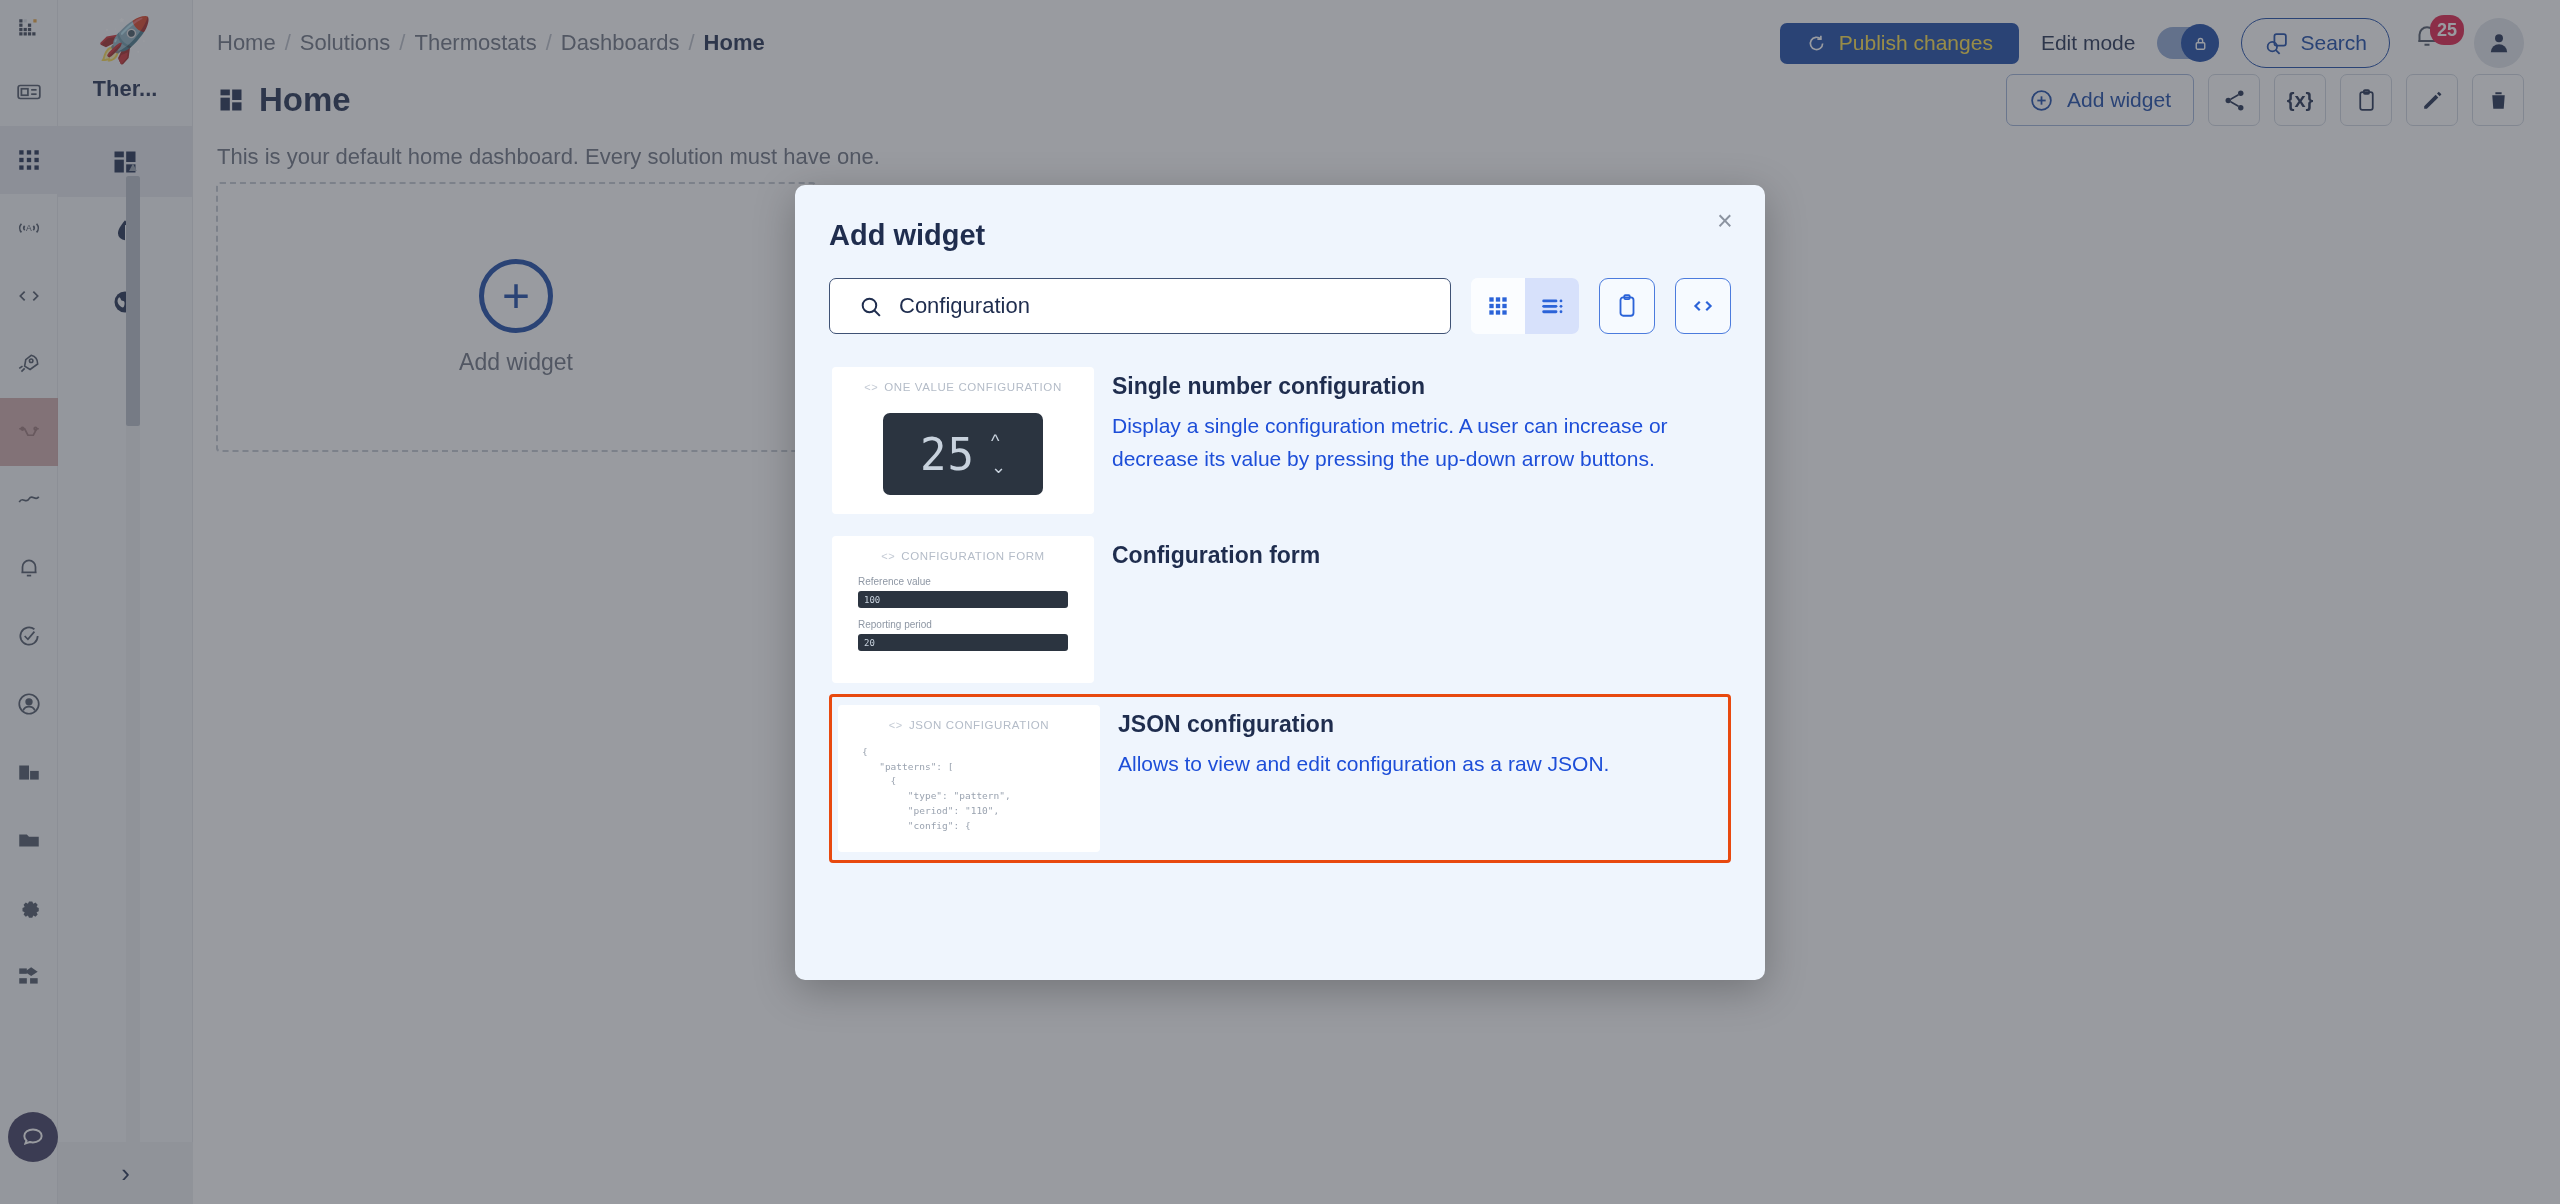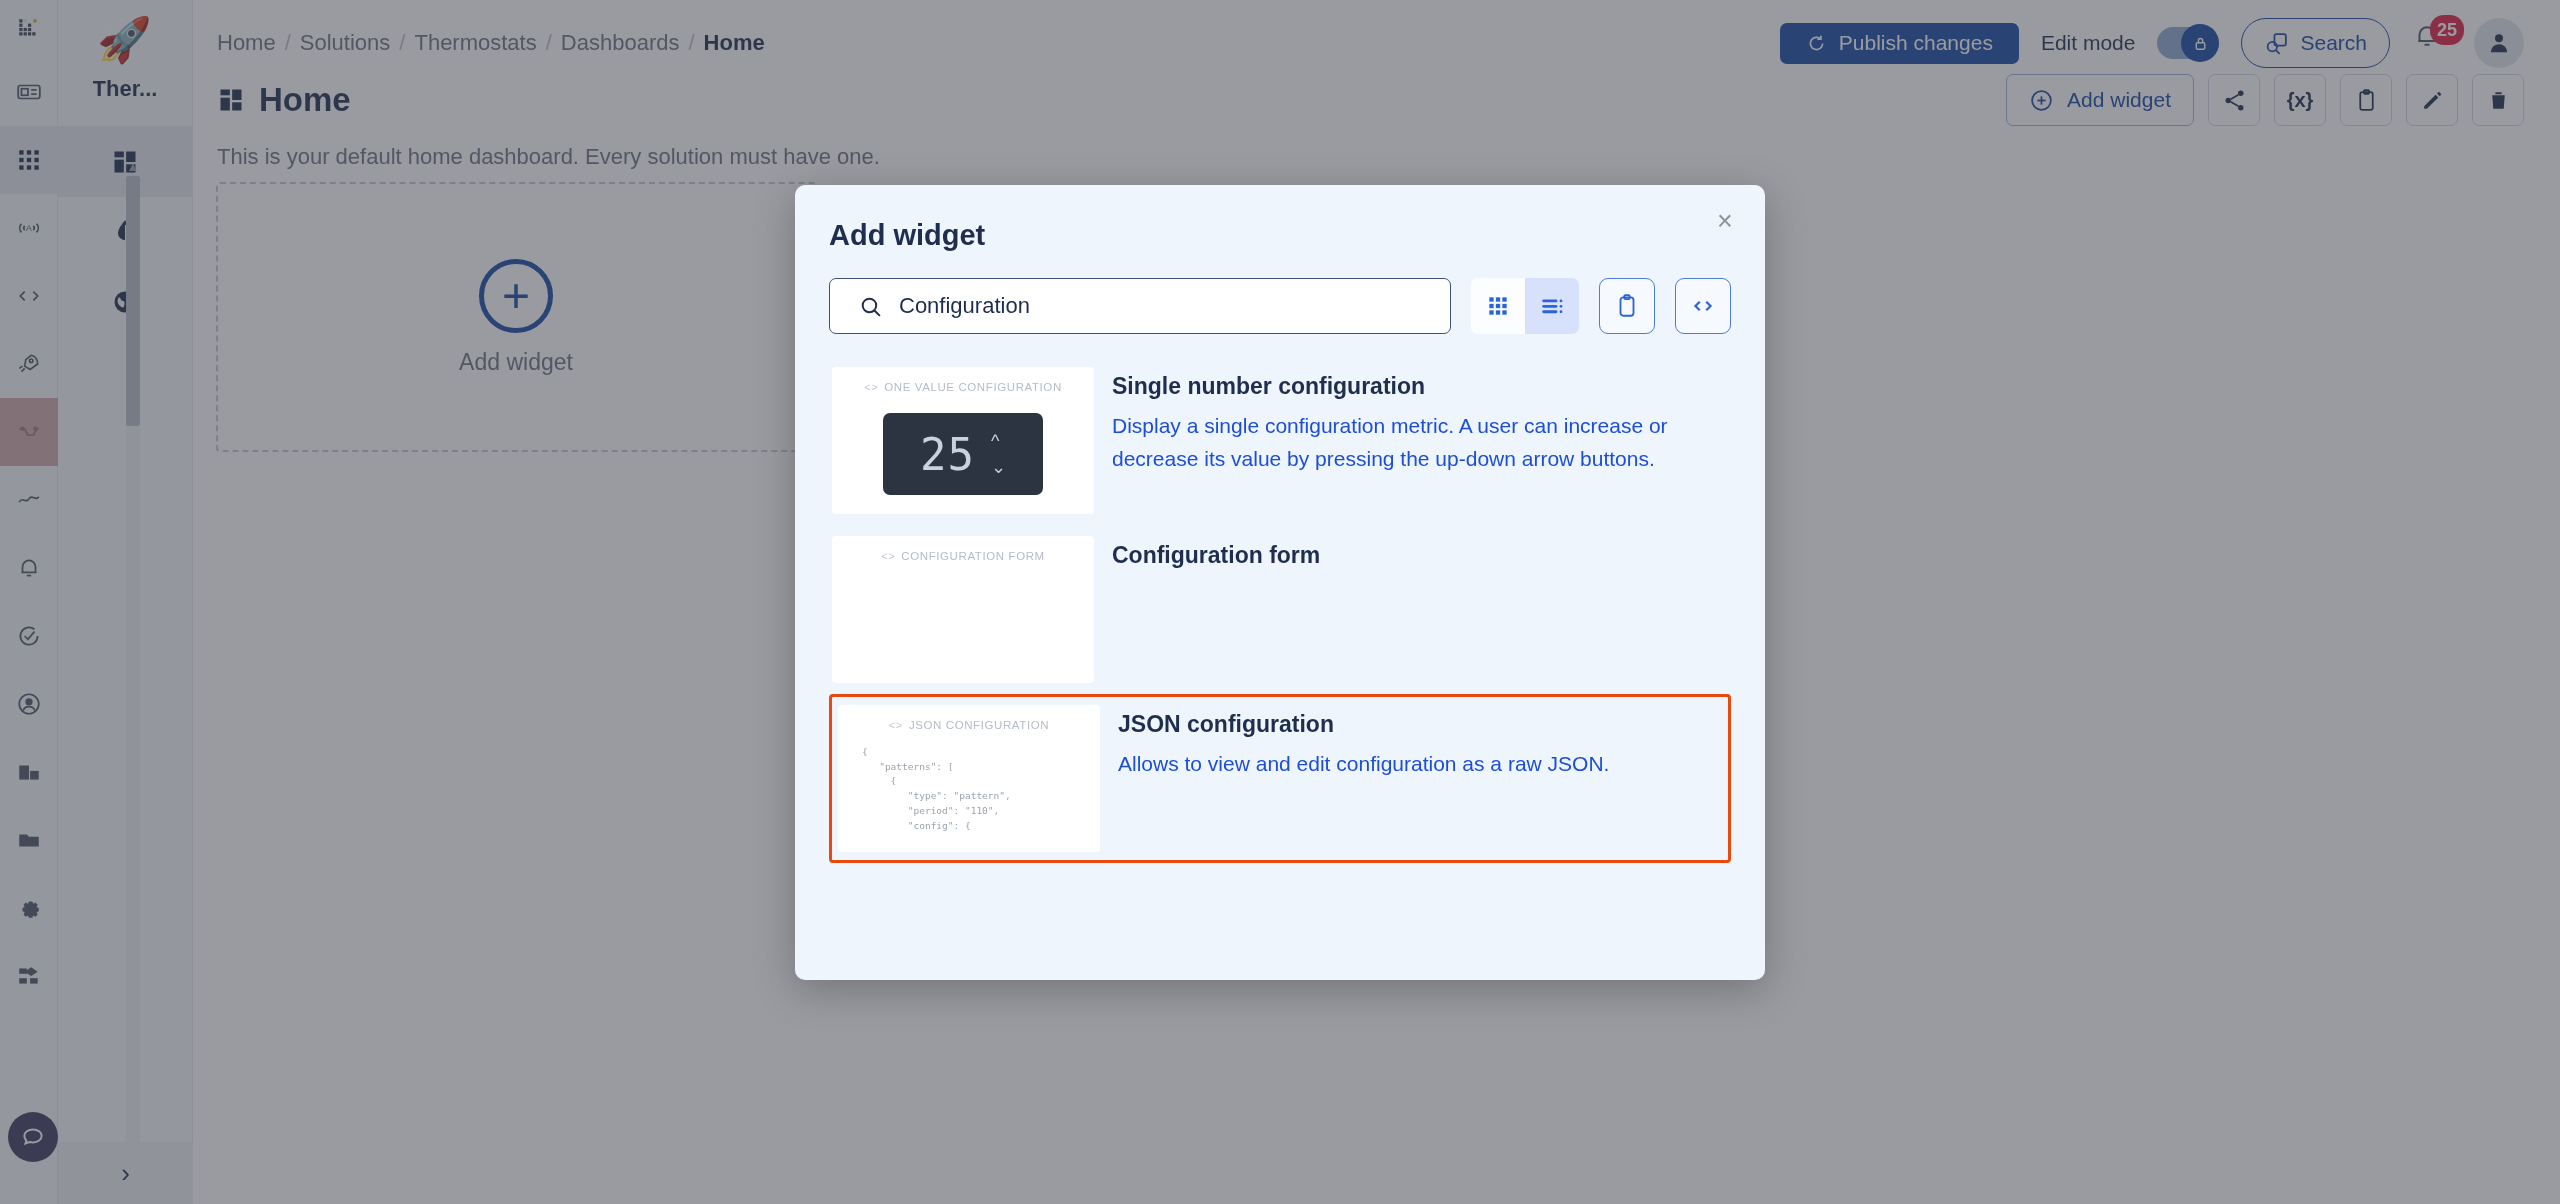--- a/index.html
+++ b/index.html
@@ -74,21 +74,21 @@
     display: flex; align-items: center; padding: 0 36px 0 24px;
     background: #ffffff;
   }
   .breadcrumb { font-size: 22px; color: #6b7280; display: flex; align-items: center; gap: 9px; }
   .breadcrumb .crumb { color: #6b7280; }
   .breadcrumb .crumb.current { color: #1f2d4e; font-weight: 600; }
   .breadcrumb .sep { color: #b9bec7; }
 
   .topbar-right { margin-left: auto; display: flex; align-items: center; gap: 22px; }
   .btn-publish {
-    background: #1747a6; color: #ffffff; border: none; border-radius: 7px;
+    background: #1747a6; color: #fde047; border: none; border-radius: 7px;
     height: 41px; padding: 0 26px; font-size: 21px; font-family: inherit;
     display: flex; align-items: center; gap: 12px;
   }
   .edit-mode-label { font-size: 21px; color: #1f2d4e; }
   .toggle {
     width: 62px; height: 32px; border-radius: 16px; background: #8fa8d4; position: relative;
   }
   .toggle .knob {
     position: absolute; right: 0; top: -3px; width: 38px; height: 38px; border-radius: 50%;
     background: #1747a6; display: flex; align-items: center; justify-content: center;
@@ -601,20 +601,26 @@
         <div class="w-desc">Display a single configuration metric. A user can increase or decrease its value by pressing the up-down arrow buttons.</div>
       </div>
     </div>
 
     <div class="widget-row">
       <div class="preview">
         <div class="preview-cap">
           <span class="codeglyph">&lt;&gt;</span>
           <span>CONFIGURATION FORM</span>
         </div>
+        <div class="cform">
+          <div class="cform-label">Reference value</div>
+          <div class="cform-input">100</div>
+          <div class="cform-label">Reporting period</div>
+          <div class="cform-input">20</div>
+        </div>
       </div>
       <div class="w-info">
         <div class="w-name">Configuration form</div>
       </div>
     </div>
 
     <div class="widget-row selected">
       <div class="preview">
         <div class="preview-cap">
           <span class="codeglyph">&lt;&gt;</span>

